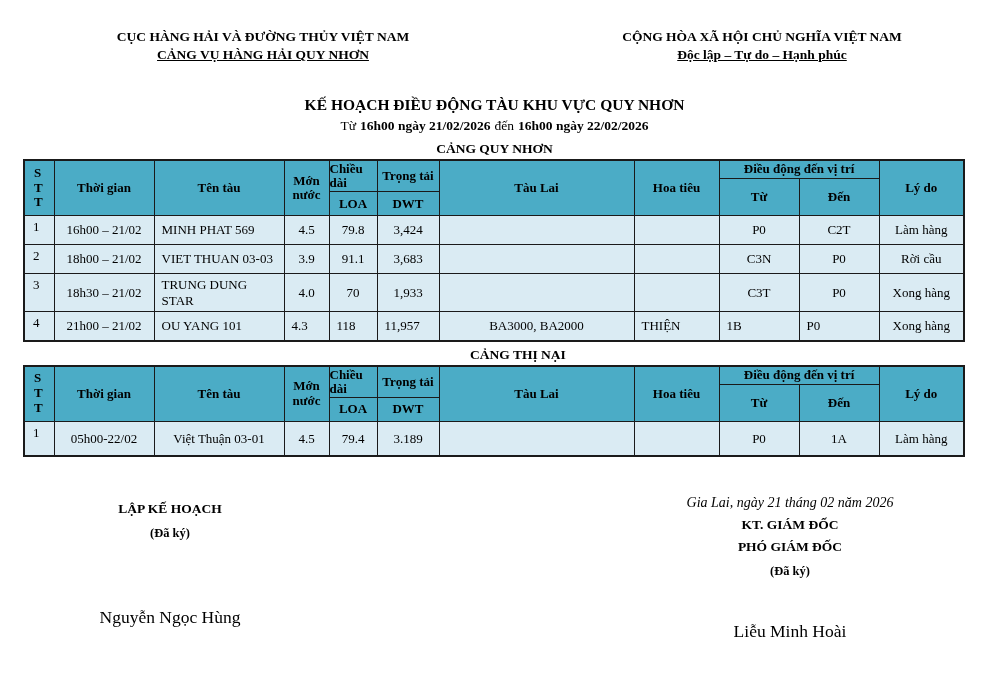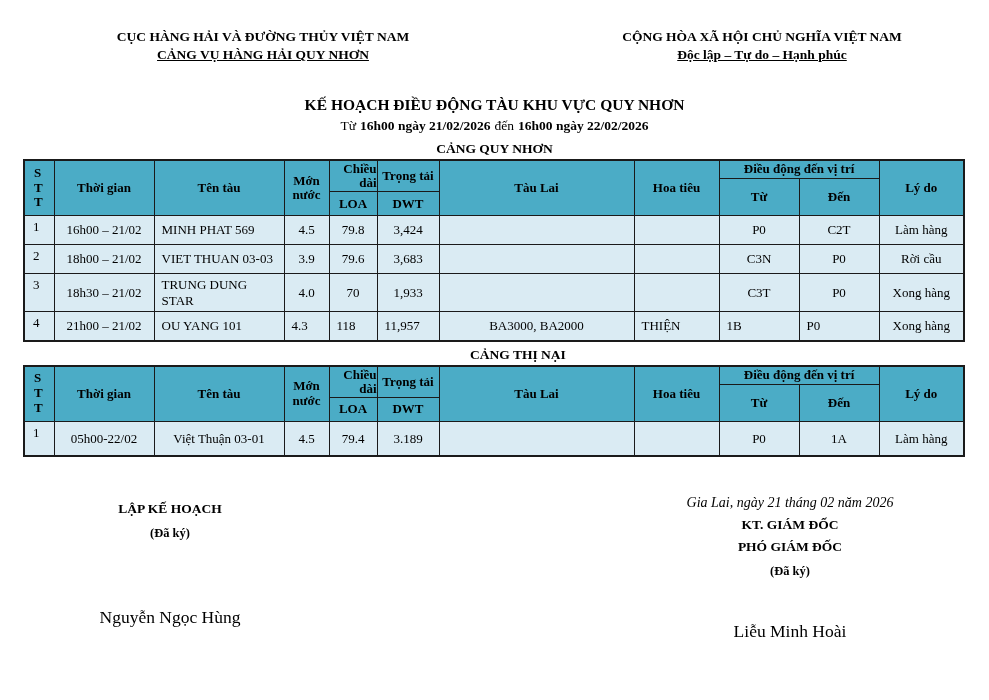--- a/index.html
+++ b/index.html
@@ -33,21 +33,21 @@
   table{
     border-collapse:collapse; table-layout:fixed;
     width:940px; margin:2px 0 0 23px;
     border:2px solid var(--border-c);
   }
   th,td{border:1px solid var(--border-c); font-size:13px; overflow:hidden;}
   thead th{background:var(--header-bg); font-weight:bold; padding:0; vertical-align:middle;}
   .hcell{display:flex; align-items:center; justify-content:center; height:54px; text-align:center; line-height:1.1;}
   .hcell.stacked{justify-content:flex-start; padding-left:9px; text-align:left; white-space:pre-line; line-height:1.15;}
   .hsplit{display:flex; flex-direction:column; height:54px;}
-  .grp{display:flex; align-items:center; justify-content:center; text-align:right; line-height:1.1;}
+  .grp{display:flex; align-items:center; justify-content:center; text-align:left; line-height:1.1;}
   .grp-big{height:36px;}
   .sub-small{height:28px; border-top:1px solid var(--border-c); display:flex; align-items:center; justify-content:center;}
   .grp-small{height:17px;}
   .sub2{flex:1; border-top:1px solid var(--border-c); display:flex;}
   .sub2>div{flex:1; display:flex; align-items:center; justify-content:center;}
   .sub2>div+div{border-left:1px solid var(--border-c);}
 
   tbody td{background:var(--row-bg); padding:3px 4px; vertical-align:middle; line-height:1.2; height:29px;}
   tbody td.c{text-align:center;}
   tbody td.l{text-align:left; padding-left:7px;}
@@ -166,21 +166,21 @@
           <td class="c"></td>
           <td class="c">P0</td>
           <td class="c">C2T</td>
           <td class="c">Làm hàng</td>
         </tr>
         <tr>
           <td class="stt">2</td>
           <td class="c">18h00 – 21/02</td>
           <td class="l">VIET THUAN 03-03</td>
           <td class="c">3.9</td>
-          <td class="c">79.6</td>
+          <td class="c">91.1</td>
           <td class="c">3,683</td>
           <td class="c"></td>
           <td class="c"></td>
           <td class="c">C3N</td>
           <td class="c">P0</td>
           <td class="c">Rời cầu</td>
         </tr>
         <tr>
           <td class="stt">3</td>
           <td class="c">18h30 – 21/02</td>

